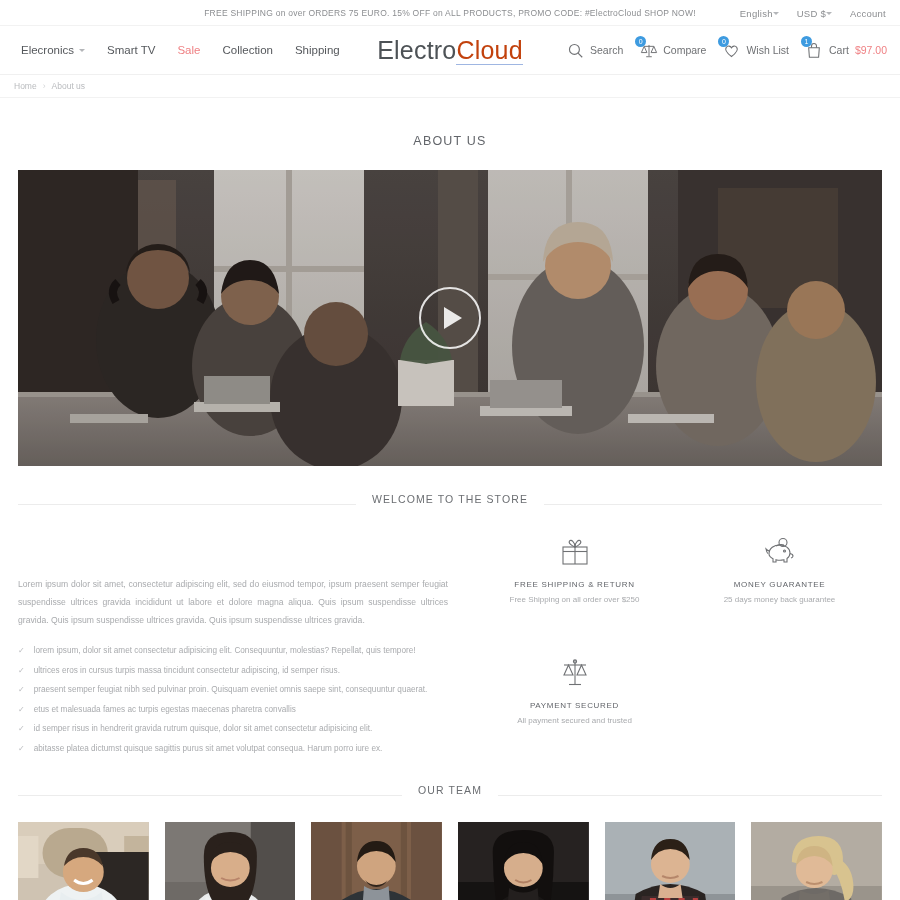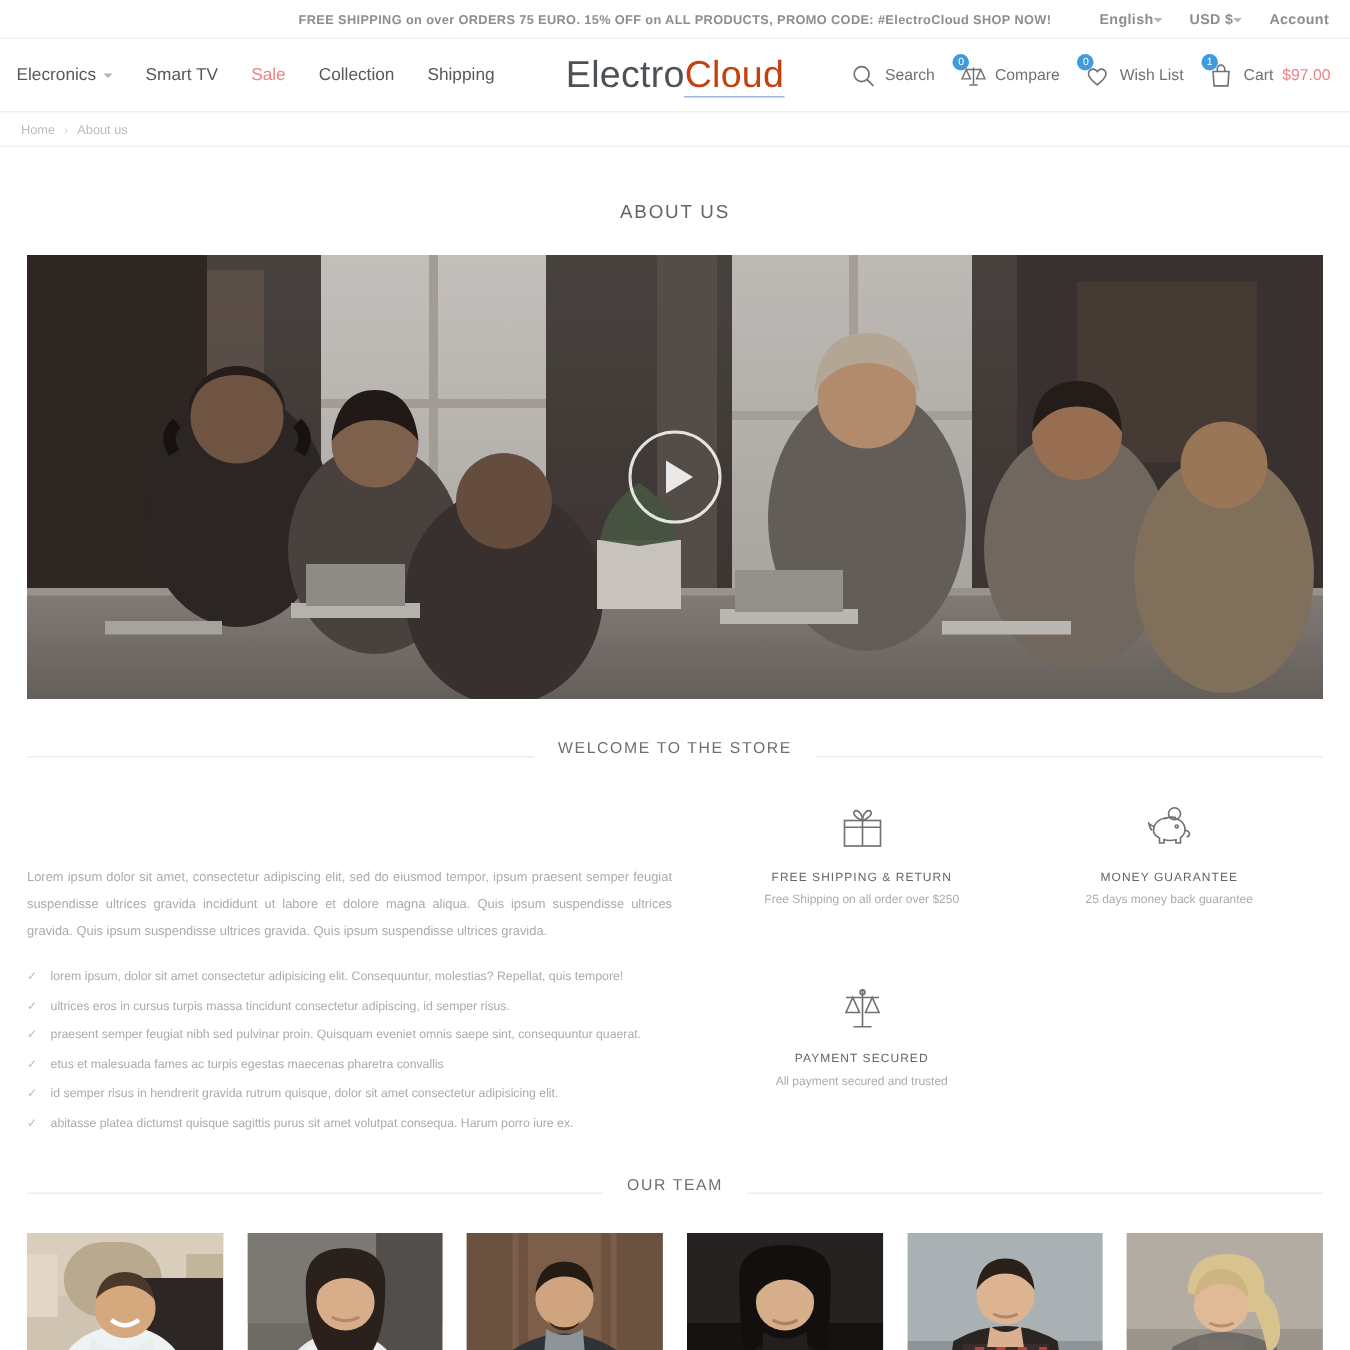--- a/index.html
+++ b/index.html
@@ -15,21 +15,20 @@
   .topbar {
     height: 26px;
     display: flex;
     align-items: center;
     justify-content: center;
     position: relative;
     font-size: 8.5px;
     letter-spacing: .25px;
     color: #8b8d90;
     border-bottom: 1px solid #f2f2f2;
-    font-weight: bold;
   }
   .topbar-promo { white-space: nowrap; }
   .topbar-right {
     position: absolute; right: 14px; top: 0; height: 26px;
     display: flex; align-items: center; gap: 18px;
     font-size: 9.5px; color: #8b8d90;
   }
   .topbar-right .lk { display: flex; align-items: center; gap: 0; cursor: pointer; }
   .caret {
     width: 0; height: 0;
@@ -39,20 +38,21 @@
     display: inline-block;
   }
 
   
   .header {
     height: 49px;
     display: flex;
     align-items: center;
     border-bottom: 1px solid #f0f0f0;
     position: relative;
+    padding-left: 10px;
   }
   .nav {
     display: flex; align-items: center; gap: 22px;
     padding-left: 11px;
     font-size: 11.5px; color: #55585c;
   }
   .nav .nav-item { display: flex; align-items: center; gap: 5px; cursor: pointer; white-space: nowrap; }
   .nav .sale { color: #ef8184; }
 
   .logo {

